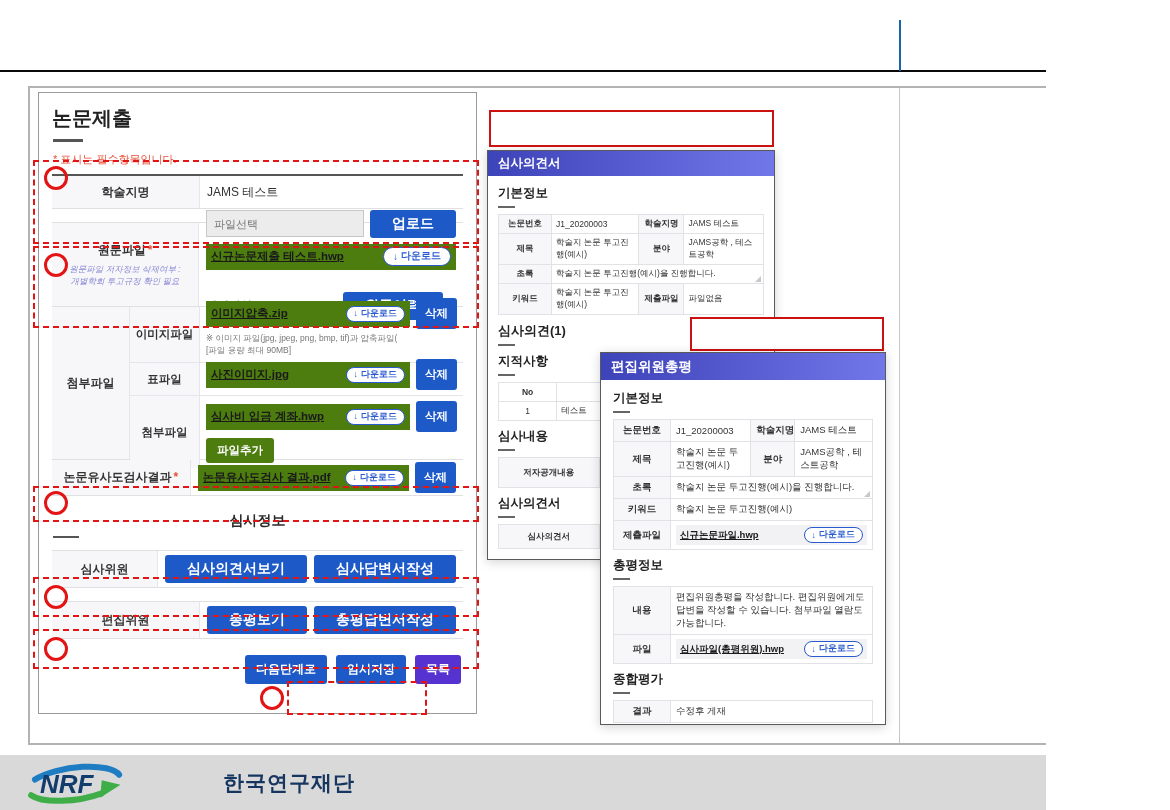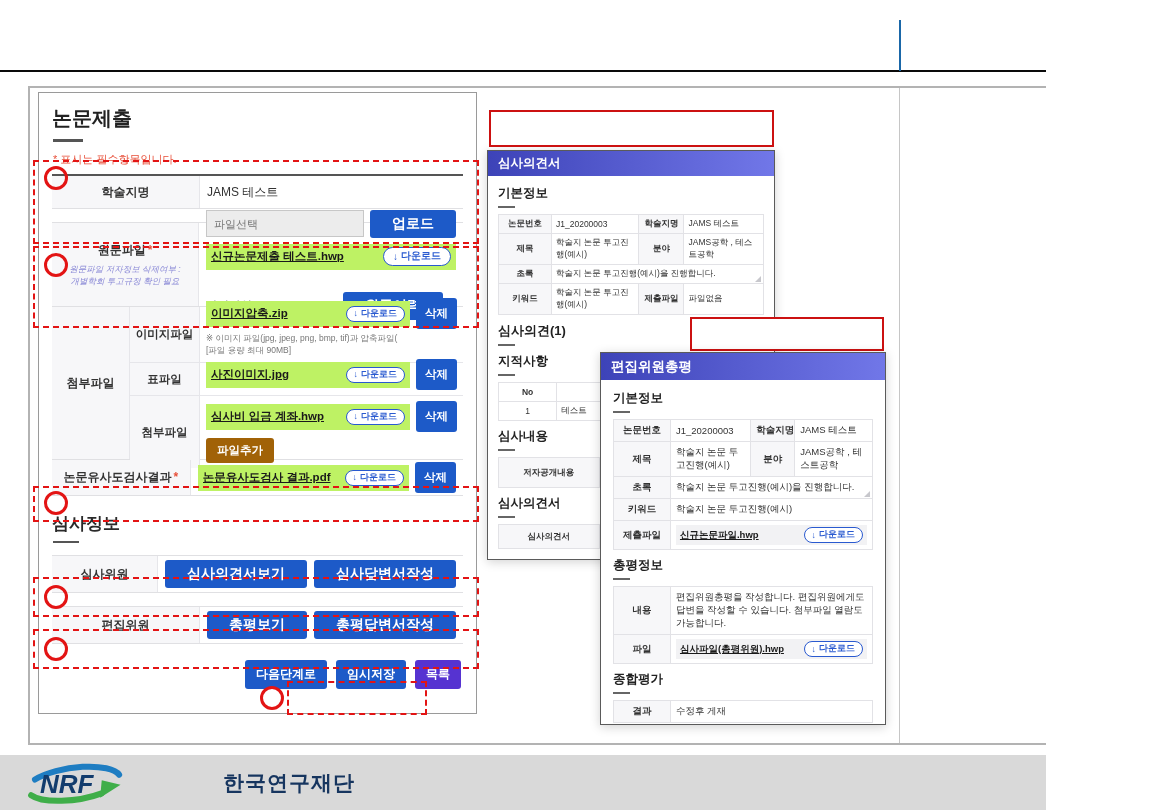--- a/index.html
+++ b/index.html
@@ -24,38 +24,38 @@
   .flabel { width:148px; background:#f7f7f9; border-right:1px solid #e6e6ea; display:flex; flex-direction:column; align-items:center; justify-content:center; font-size:12px; font-weight:bold; color:#333; text-align:center; padding:4px; }
   .fvalue { flex:1; padding:5px 7px; display:flex; flex-direction:column; justify-content:center; font-size:12px; color:#333; }
   .req-star { color:#e8503a; font-weight:bold; margin-left:2px; }
   .ellipsis-row { height:14px; display:flex; align-items:center; justify-content:center; font-size:13px; font-weight:bold; color:#222; border-bottom:1px solid #e0e0e3; letter-spacing:1px; }
   .label-note { margin-top:5px; font-size:8.5px; font-style:italic; color:#8887d6; line-height:1.35; font-weight:normal; }
   .file-select-line { display:flex; gap:6px; align-items:center; margin-bottom:6px; }
   .file-select-input { flex:1; height:27px; background:#ececec; border:1px solid #c7c7c7; font-size:11px; color:#999; padding:0 7px; }
   .btn { border:none; cursor:pointer; font-family:inherit; }
   .btn-blue { background:#1d5ac8; color:#fff; font-size:12px; font-weight:bold; border-radius:3px; padding:6px 11px; white-space:nowrap; }
   .btn-blue.sm { font-size:14px; padding:5px 22px; }
-  .file-strip { background:#bef264; display:flex; align-items:center; justify-content:space-between; padding:3px 5px; gap:14px; min-height:26px; }
+  .file-strip { background:#4d7c0f; display:flex; align-items:center; justify-content:space-between; padding:3px 5px; gap:14px; min-height:26px; }
   .file-link { font-size:11.5px; color:#1a1a1a; text-decoration:underline; font-weight:bold; white-space:nowrap; overflow:hidden; }
   .pill { display:inline-flex; align-items:center; gap:3px; border:1.5px solid #2a5ad0; color:#2a5ad0; background:#fff; border-radius:12px; font-size:10px; padding:1px 9px 2px 9px; white-space:nowrap; font-weight:bold; }
   .pill.tiny { font-size:9px; padding:0 7px 1px 7px; border-width:1px; }
   .last-upload-line { display:flex; align-items:center; gap:8px; margin-top:22px; }
   .last-upload-text { font-size:11.5px; color:#444; }
   .attach-outer-label { width:78px; background:#f7f7f9; border-right:1px solid #e6e6ea; display:flex; align-items:center; justify-content:center; font-size:12px; font-weight:bold; color:#333; }
   .attach-rows { flex:1; display:flex; flex-direction:column; }
   .arow { display:flex; border-bottom:1px solid #e6e6ea; }
   .arow:last-child { border-bottom:none; }
   .sublabel { width:70px; background:#f7f7f9; border-right:1px solid #e6e6ea; display:flex; align-items:center; justify-content:center; font-size:11.5px; font-weight:bold; color:#333; text-align:center; padding:3px; }
   .avalue { flex:1; padding:5px 6px; display:flex; flex-direction:column; justify-content:flex-end; }
   .file-row-flex { display:flex; align-items:center; }
   .file-row-flex .file-strip { flex:1; }
   .btn-del { background:#1d5ac8; color:#fff; font-size:11.5px; font-weight:bold; border-radius:3px; padding:8px 9px; margin-left:6px; white-space:nowrap; }
   .img-note { font-size:8.5px; color:#777; margin-top:4px; line-height:1.4; }
-  .btn-orange { background:#a16207; color:#fff; font-size:11.5px; font-weight:bold; border-radius:3px; padding:5px 11px; margin-top:6px; align-self:flex-start; }
-  .section-title { font-size:17px; font-weight:bold; color:#2a2a2a; margin-top:16px; }
+  .btn-orange { background:#4d7c0f; color:#fff; font-size:11.5px; font-weight:bold; border-radius:3px; padding:5px 11px; margin-top:6px; align-self:flex-start; }
+  .section-title { font-size:14px; font-weight:bold; color:#2a2a2a; margin-top:16px;text-align:center; }
   .section-dash { width:26px; height:2px; background:#555; margin:6px 0 12px 1px; }
   .frow2 { display:flex; border:1px solid #e0e0e3; border-left:none; border-right:none; align-items:stretch; }
   .frow2 .fvalue { flex-direction:row; align-items:center; gap:7px; }
   .gap13 { height:13px; }
   .bottom-btns { display:flex; justify-content:flex-end; gap:9px; margin-top:16px; padding-right:2px; }
   .btn-purple { background:#5633d1; color:#fff; font-size:12px; font-weight:bold; border-radius:3px; padding:6px 11px; }
 
   
   .popup { position:absolute; background:#fff; border:1.5px solid #5a5a5a; box-shadow:0 2px 10px rgba(0,0,0,.18); }
   .popup-review { left:487px; top:150px; width:288px; height:410px; z-index:2; }

